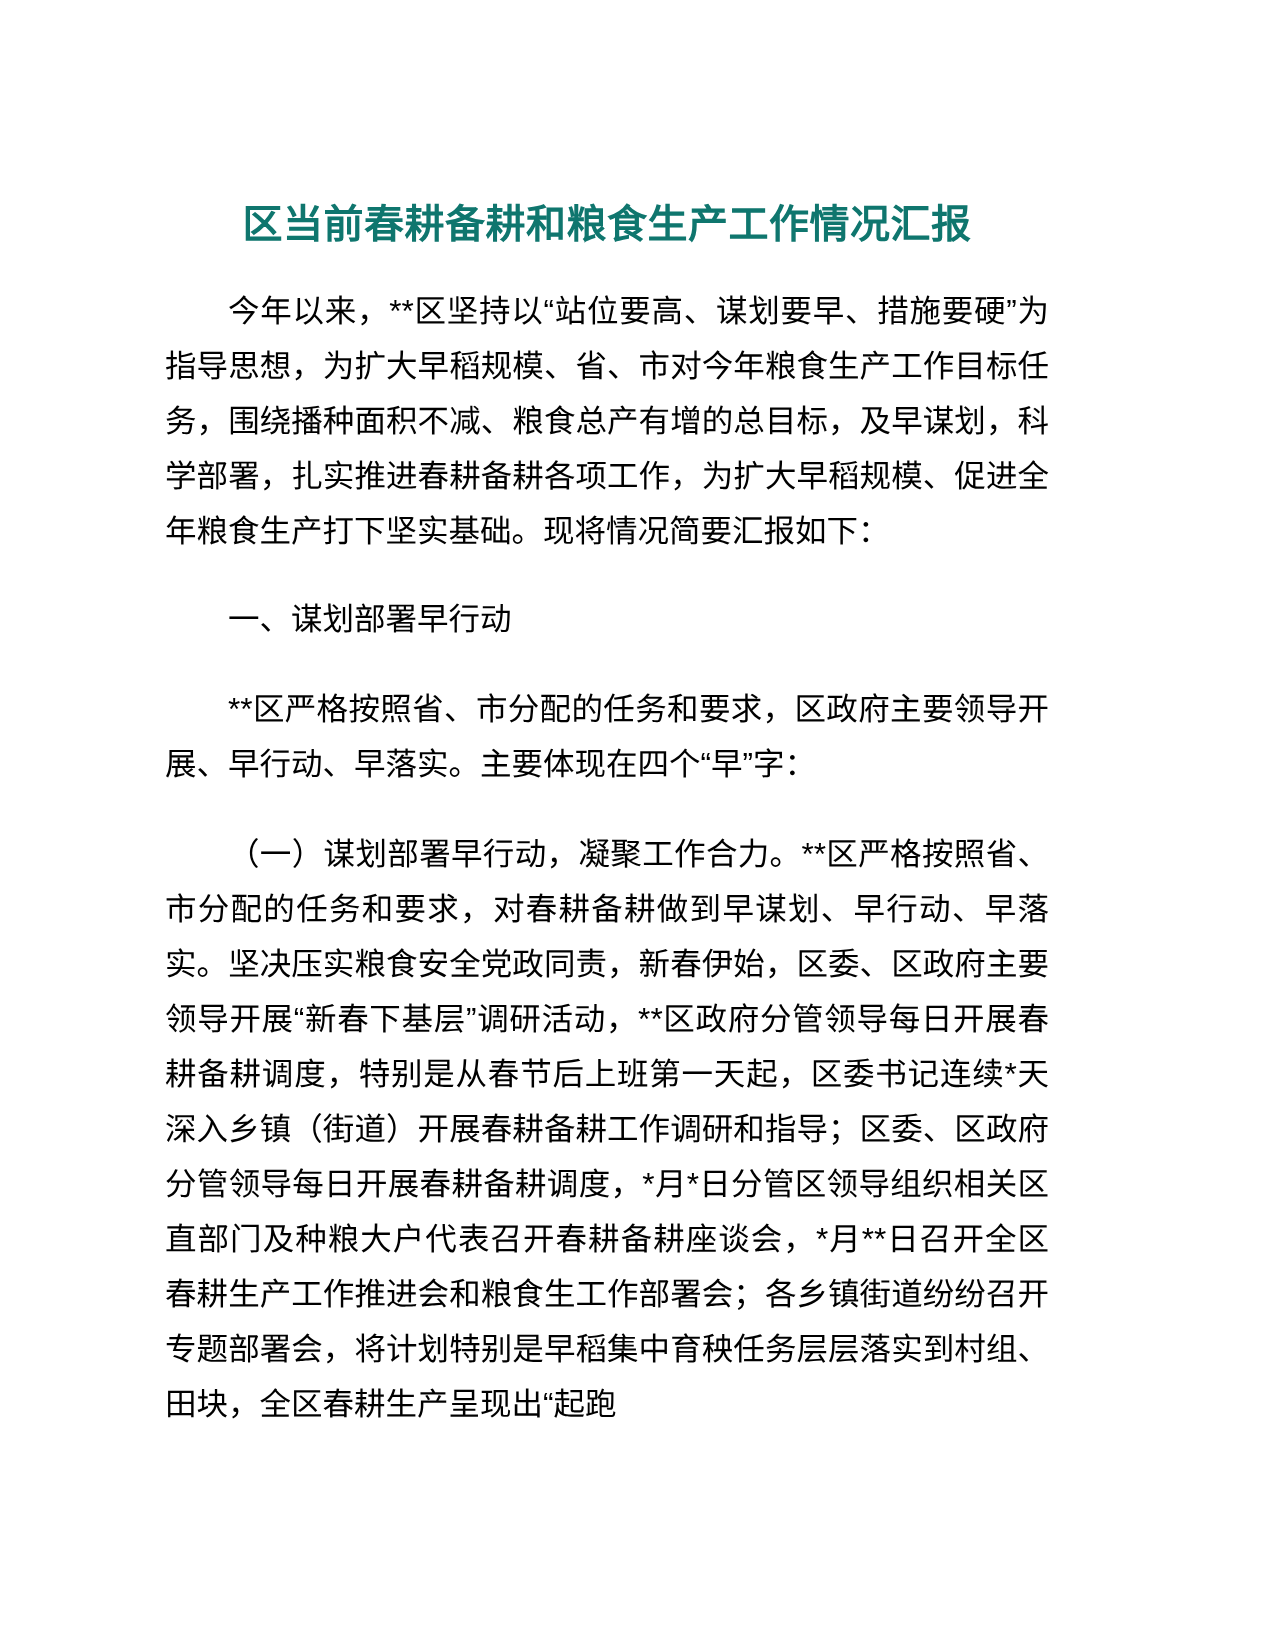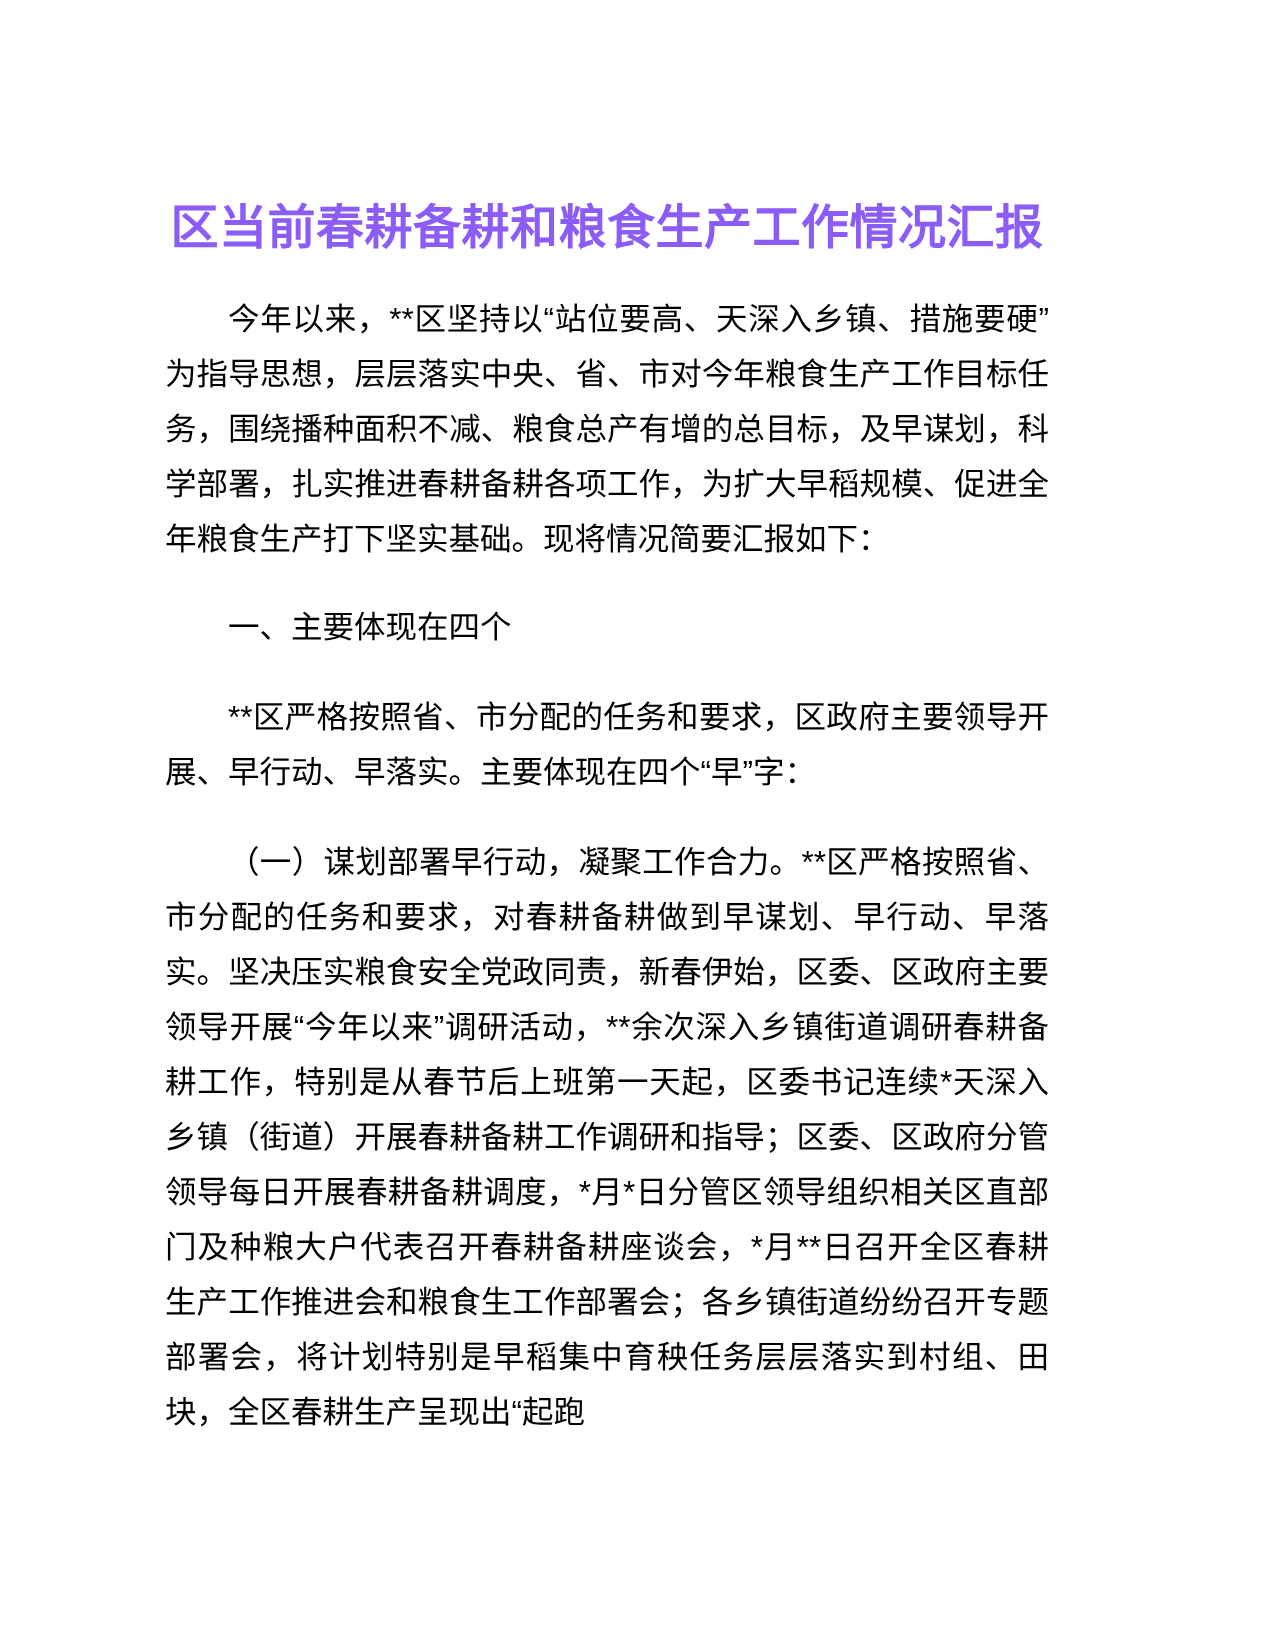--- a/index.html
+++ b/index.html
@@ -22,28 +22,28 @@
     overflow: hidden;
     box-sizing: border-box;
   }
   .content {
     position: absolute;
     left: 165px;
     top: 0;
     width: 884px;
   }
   .doc-title {
-    font-size: 48px;
+    font-size: 40px;
     font-weight: bold;
     line-height: 1.0;
     text-align: center;
     letter-spacing: 0.5px;
     margin: 0;
     padding-top: 204px;
-    color: #8b5cf6;
+    color: #0f766e;
     white-space: nowrap;
   }
   .para {
     font-size: 31.5px;
     line-height: 55px;
     margin: 0;
     color: #000000;
     text-align: justify;
     text-justify: inter-ideograph;
     letter-spacing: 0px;
@@ -67,28 +67,28 @@
 </head>
 <body>
 
 <div class="page">
   <div class="content">
 
     <h1 class="doc-title">区当前春耕备耕和粮食生产工作情况汇报</h1>
 
     <div class="gap-after-title"></div>
 
-    <p class="para indent">今年以来，**区坚持以“站位要高、天深入乡镇、措施要硬”为指导思想，层层落实中央、省、市对今年粮食生产工作目标任务，围绕播种面积不减、粮食总产有增的总目标，及早谋划，科学部署，扎实推进春耕备耕各项工作，为扩大早稻规模、促进全年粮食生产打下坚实基础。现将情况简要汇报如下：</p>
+    <p class="para indent">今年以来，**区坚持以“站位要高、谋划要早、措施要硬”为指导思想，为扩大早稻规模、省、市对今年粮食生产工作目标任务，围绕播种面积不减、粮食总产有增的总目标，及早谋划，科学部署，扎实推进春耕备耕各项工作，为扩大早稻规模、促进全年粮食生产打下坚实基础。现将情况简要汇报如下：</p>
 
     <div class="gap-heading"></div>
 
-    <h2 class="heading-2">一、主要体现在四个</h2>
+    <h2 class="heading-2">一、谋划部署早行动</h2>
 
     <div class="gap-para"></div>
 
     <p class="para indent">**区严格按照省、市分配的任务和要求，区政府主要领导开展、早行动、早落实。主要体现在四个“早”字：</p>
 
     <div class="gap-para"></div>
 
-    <p class="para indent">（一）谋划部署早行动，凝聚工作合力。**区严格按照省、市分配的任务和要求，对春耕备耕做到早谋划、早行动、早落实。坚决压实粮食安全党政同责，新春伊始，区委、区政府主要领导开展“今年以来”调研活动，**余次深入乡镇街道调研春耕备耕工作，特别是从春节后上班第一天起，区委书记连续*天深入乡镇（街道）开展春耕备耕工作调研和指导；区委、区政府分管领导每日开展春耕备耕调度，*月*日分管区领导组织相关区直部门及种粮大户代表召开春耕备耕座谈会，*月**日召开全区春耕生产工作推进会和粮食生工作部署会；各乡镇街道纷纷召开专题部署会，将计划特别是早稻集中育秧任务层层落实到村组、田块，全区春耕生产呈现出“起跑</p>
+    <p class="para indent">（一）谋划部署早行动，凝聚工作合力。**区严格按照省、市分配的任务和要求，对春耕备耕做到早谋划、早行动、早落实。坚决压实粮食安全党政同责，新春伊始，区委、区政府主要领导开展“新春下基层”调研活动，**区政府分管领导每日开展春耕备耕调度，特别是从春节后上班第一天起，区委书记连续*天深入乡镇（街道）开展春耕备耕工作调研和指导；区委、区政府分管领导每日开展春耕备耕调度，*月*日分管区领导组织相关区直部门及种粮大户代表召开春耕备耕座谈会，*月**日召开全区春耕生产工作推进会和粮食生工作部署会；各乡镇街道纷纷召开专题部署会，将计划特别是早稻集中育秧任务层层落实到村组、田块，全区春耕生产呈现出“起跑</p>
 
   </div>
 </div>
 
 </body></html>

